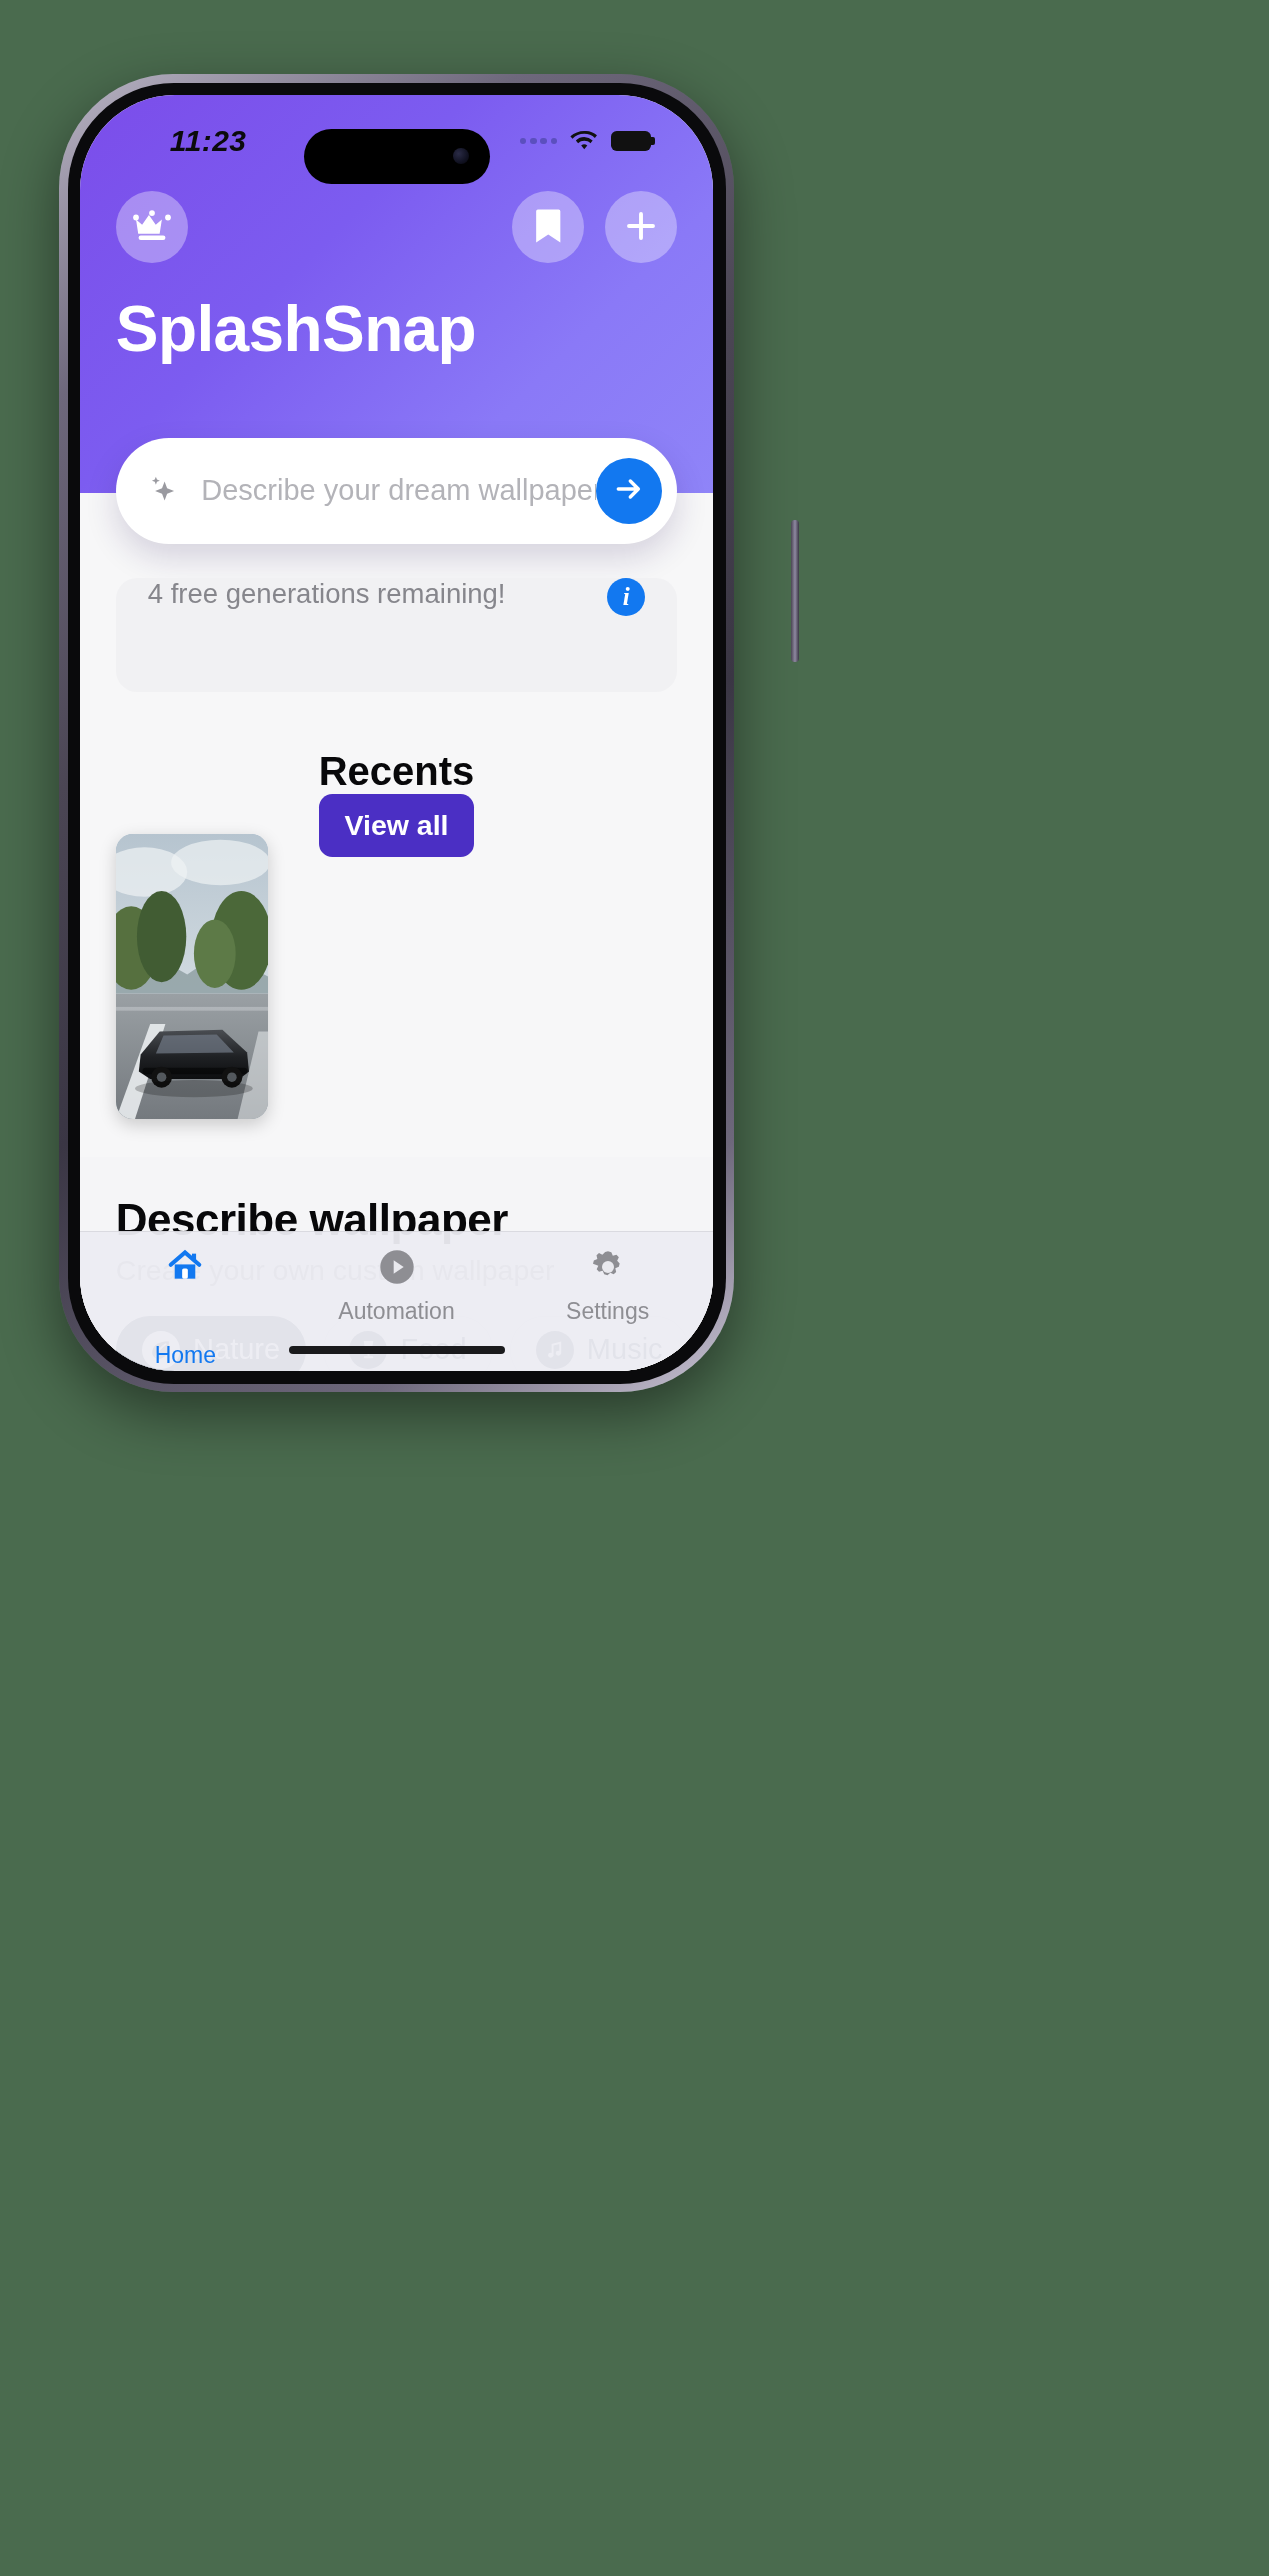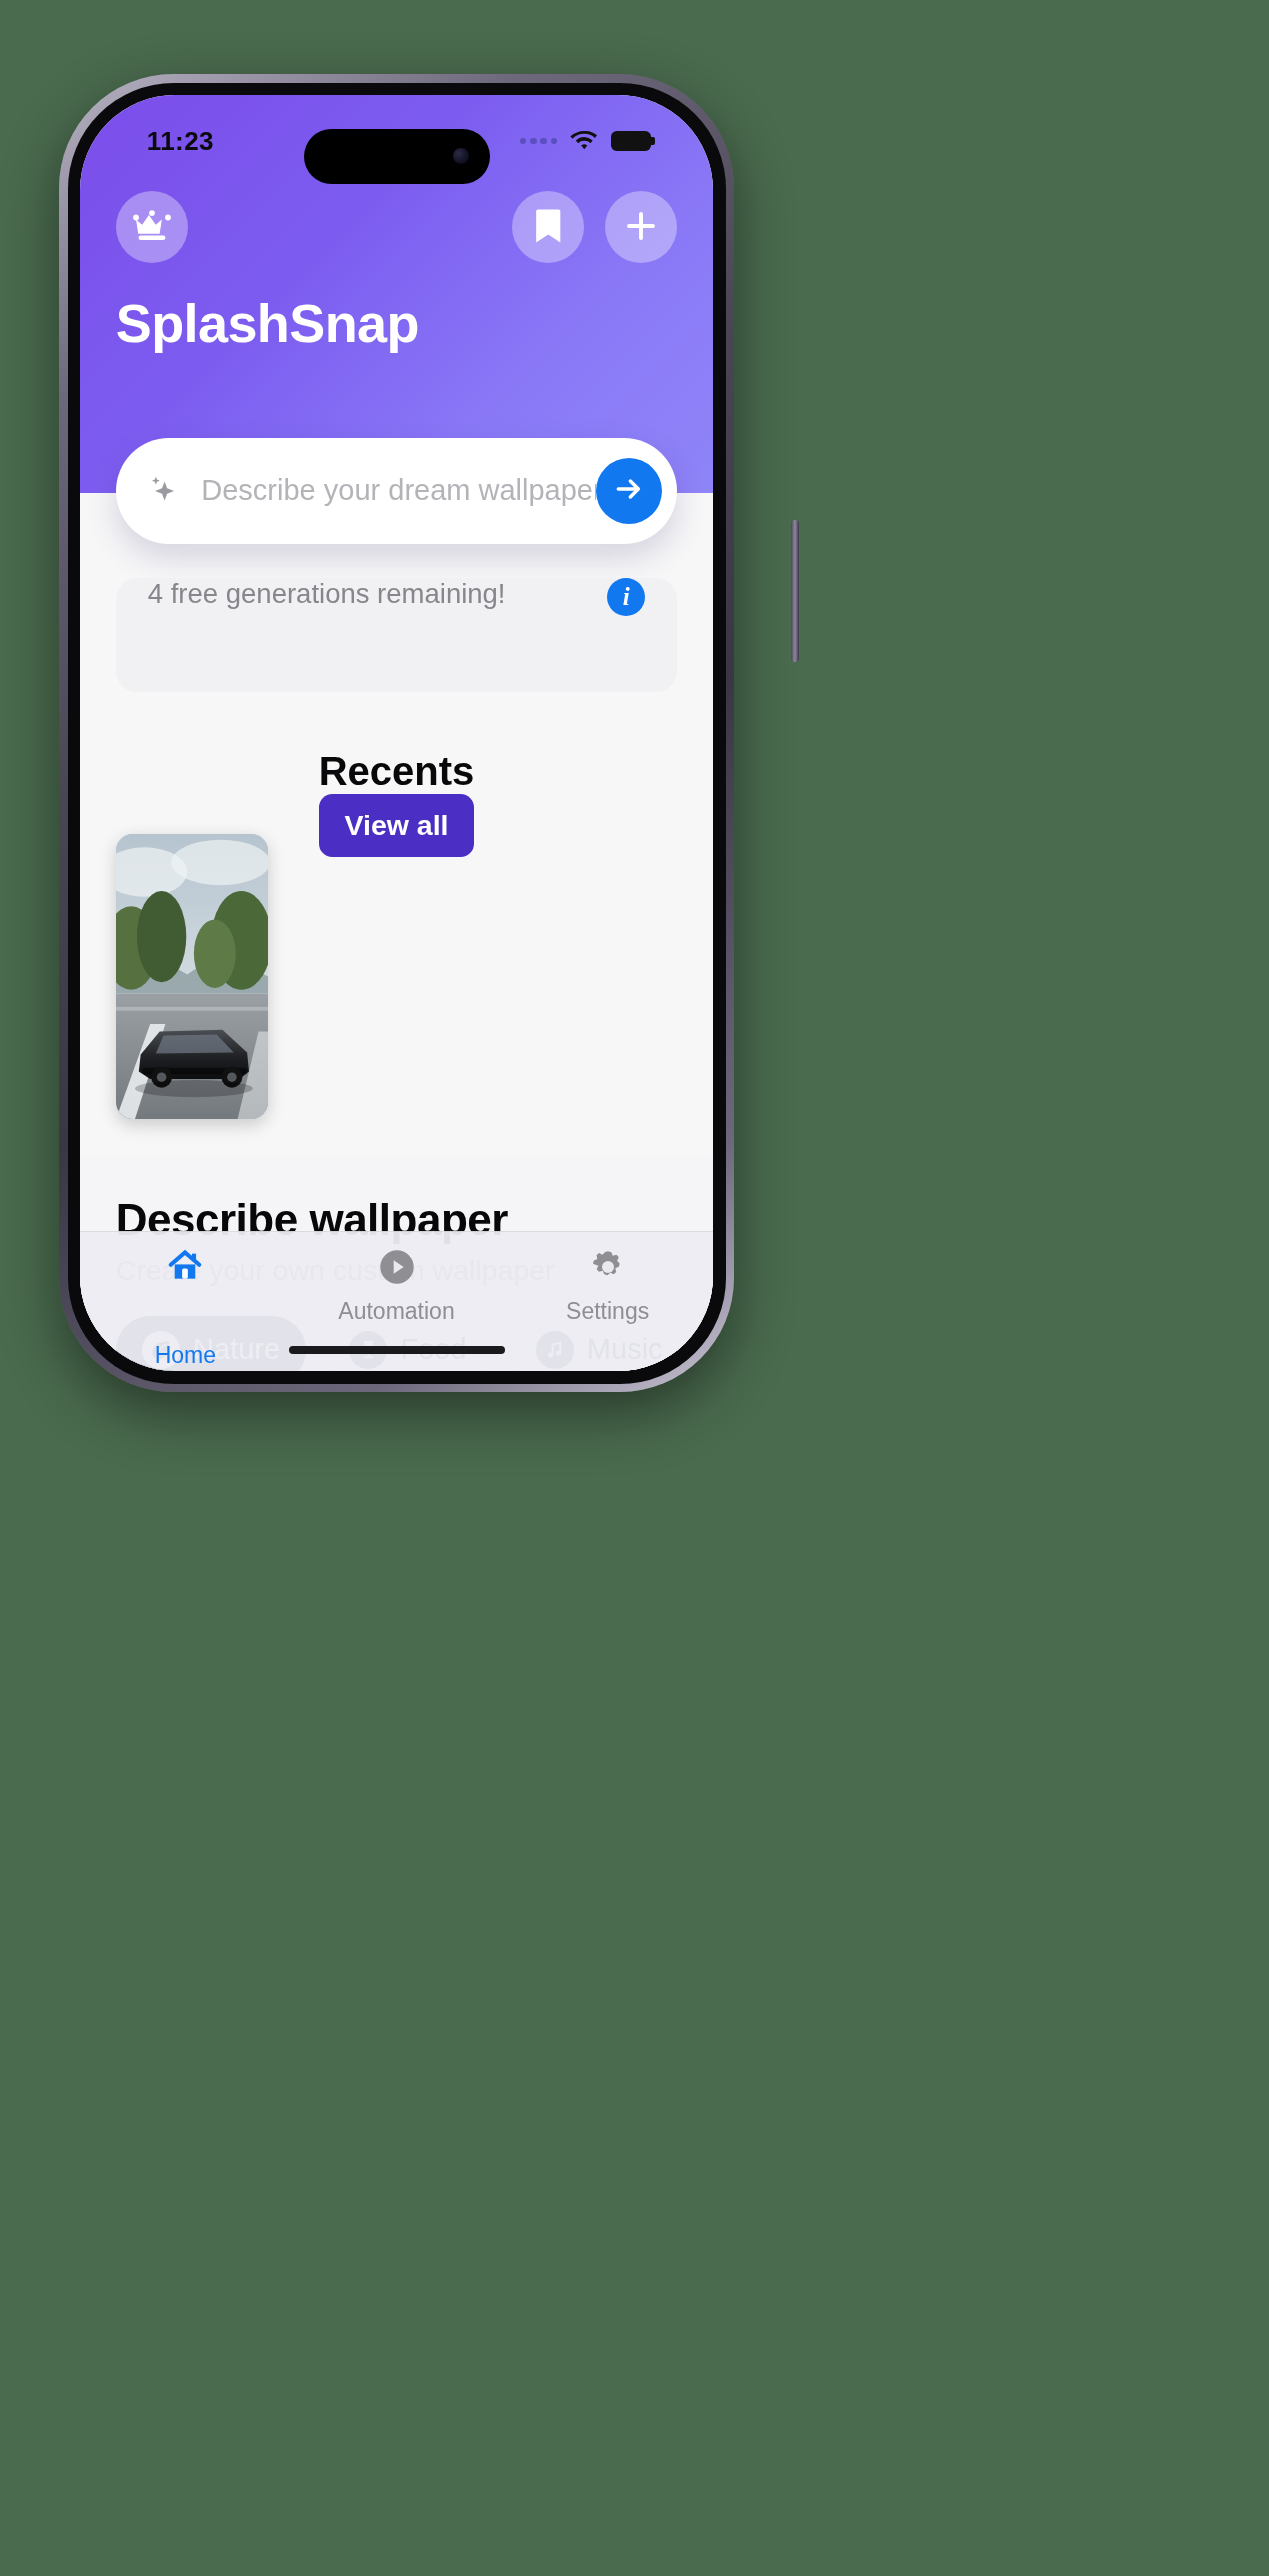--- a/index.html
+++ b/index.html
@@ -43,22 +43,22 @@
     position: relative;
     height: 398px;
     background: linear-gradient(135deg,#7b4dea 0%,#7c5cf0 38%,#8a79f7 72%,#8f84f8 100%);
     padding: 0 36px;
   }
   .statusbar {
     position: relative; height: 87px;
     display: flex; align-items: center; justify-content: space-between;
     padding: 0 21px;
   }
-  .sb-time { font-size: 26px; font-weight: 700; color: #0b0b0d; letter-spacing: 0.4px;
-             margin-left: 10px; margin-top: 5.7px; }
+  .sb-time { font-size: 30px; font-weight: 700; color: #0b0b0d; letter-spacing: 0.4px;
+             margin-left: 33px; margin-top: 5.7px; font-style: italic; }
   .sb-right { display: flex; align-items: center; gap: 12.3px; margin-top: 5.7px; margin-right: 5.7px; }
   .sb-dots { display: flex; gap: 3.8px; }
   .sb-dots i { width: 6.6px; height: 6.6px; border-radius: 50%; background: #5b4fbe; display: block; }
   .sb-wifi { width: 28.5px; height: 21px; }
   .sb-batt { width: 40px; height: 20px; border-radius: 5.7px; background: #111; position: relative; }
   .sb-batt:after { content:""; position: absolute; right:-4.7px; top: 5.7px; width: 3.8px; height: 8.5px;
                    border-radius: 0 1.9px 1.9px 0; background: #111; }
 
   
   .island {
@@ -70,21 +70,21 @@
                   width: 16px; height: 16px; border-radius: 50%;
                   background: radial-gradient(circle at 35% 35%, #2a2b46 0%, #111222 60%, #05050a 100%); }
 
   .head-actions { display: flex; align-items: center; justify-content: space-between; margin-top: 9.5px; }
   .circ-btn {
     width: 72px; height: 72px; border-radius: 50%;
     background: rgba(255,255,255,.34);
     display: flex; align-items: center; justify-content: center;
   }
   .head-right { display: flex; gap: 21px; }
-  .app-title { margin-top: 28.5px; font-size: 54px; font-weight: 700; color: #fff; letter-spacing: -0.6px; }
+  .app-title { margin-top: 28.5px; font-size: 64px; font-weight: 700; color: #fff; letter-spacing: -0.6px; }
 
   
   .content { position: relative; background: #f7f7f8; height: calc(100% - 398px); }
 
   .prompt-wrap { position: absolute; left: 36px; right: 36px; top: -55px; }
   .prompt-bar {
     height: 106px; background: #fff; border-radius: 53px;
     box-shadow: 0 13.3px 32px rgba(40,20,90,.16);
     display: flex; align-items: center; padding: 0 15px 0 28.5px;
   }

